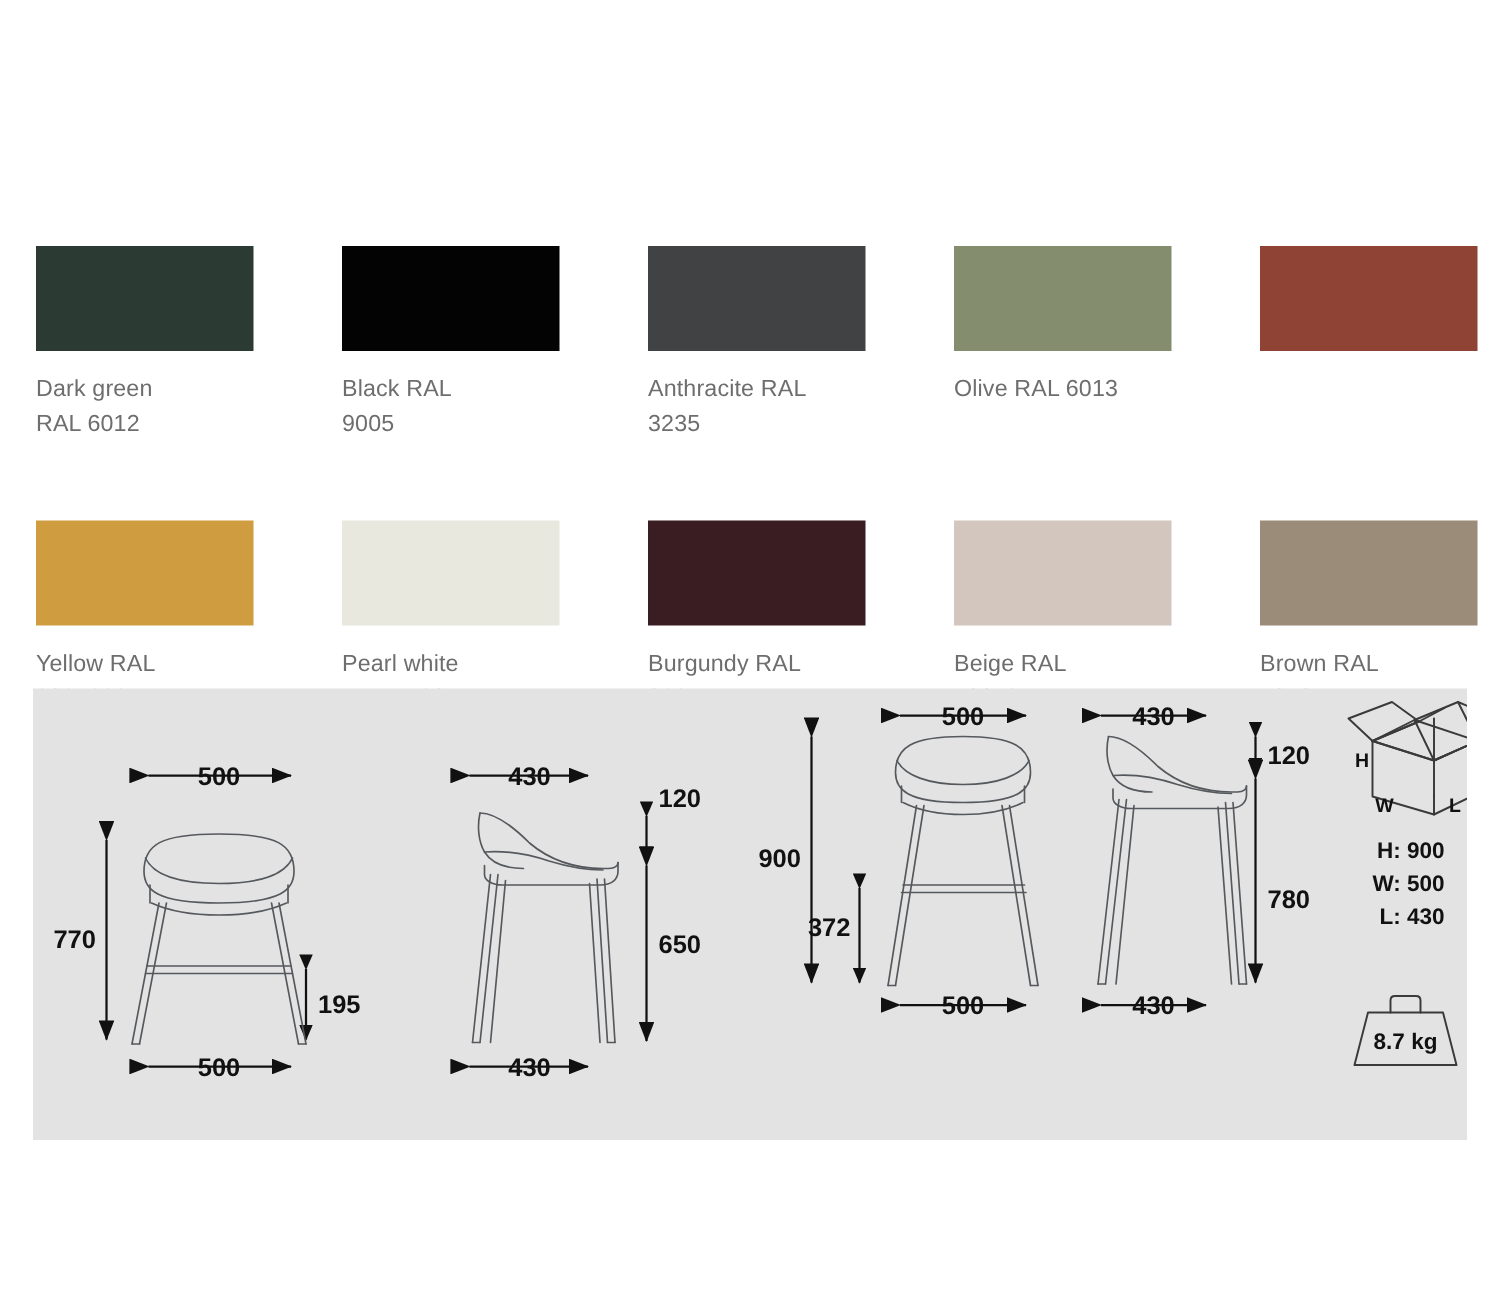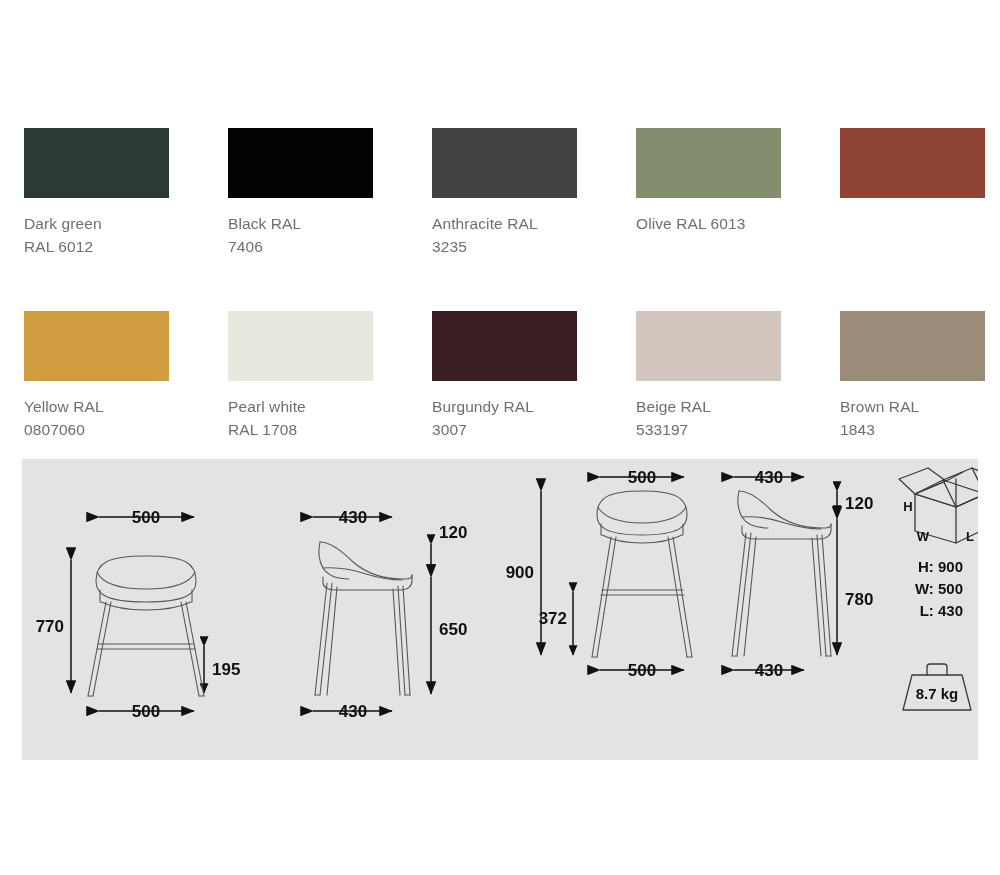--- a/index.html
+++ b/index.html
@@ -20,20 +20,21 @@
     position: absolute;
     left: 24px;
     top: 128px;
     width: 960px;
     display: grid;
     grid-template-columns: repeat(5, 204px);
     grid-auto-rows: 183px;
   }
   .swatch-cell {
     width: 204px;
+    margin-top: 36px;
   }
   .swatch-chip {
     width: 145px;
     height: 70px;
     display: block;
   }
   .swatch-label {
     margin-top: 14px;
     font-size: 15.5px;
     line-height: 23px;
@@ -107,21 +108,21 @@
 
   <div class="swatch-cell">
     <span class="swatch-chip" style="background:#2b3b34"></span>
     <div class="swatch-label">Dark green
 RAL 6012</div>
   </div>
 
   <div class="swatch-cell">
     <span class="swatch-chip" style="background:#030303"></span>
     <div class="swatch-label">Black RAL
-7406</div>
+9005</div>
   </div>
 
   <div class="swatch-cell">
     <span class="swatch-chip" style="background:#414244"></span>
     <div class="swatch-label">Anthracite RAL
 3235</div>
   </div>
 
   <div class="swatch-cell">
     <span class="swatch-chip" style="background:#858d6f"></span>

